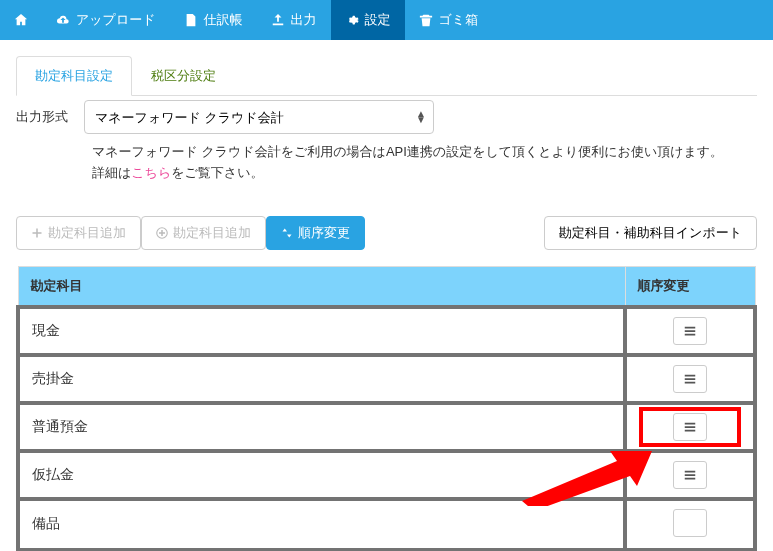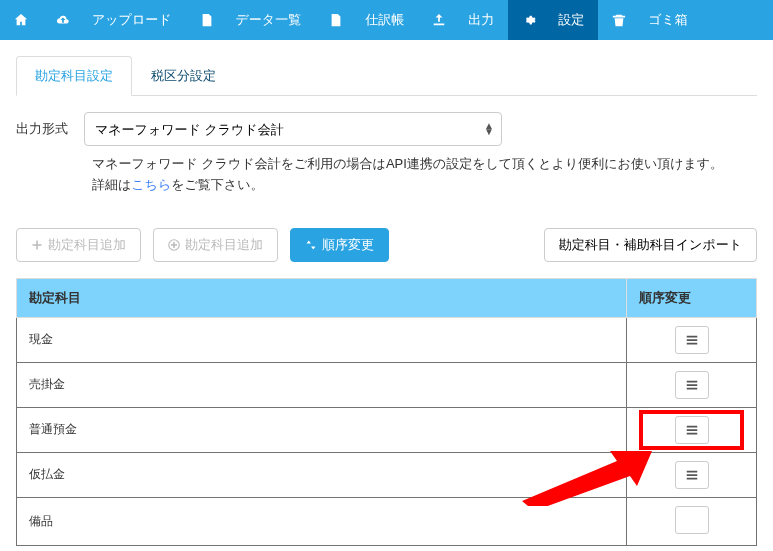--- a/index.html
+++ b/index.html
@@ -1,40 +1,40 @@
 <!DOCTYPE html>
 <html><head>
 <meta charset="utf-8">
 <style>
 * { box-sizing: border-box; margin: 0; padding: 0; }
 body { font-family: "Hiragino Sans", "Meiryo", sans-serif; font-size: 13px; color: #333; background: #fff; width: 773px; }
 .navbar { background: #29a3e2; display: flex; height: 40px; }
-.nav-item { display: flex; align-items: center; padding: 0 14px; color: #fff; font-size: 13px; cursor: pointer; gap: 22px; }
+.nav-item { display: flex; align-items: center; padding: 0 14px; color: #fff; font-size: 13px; cursor: pointer; gap: 6px; }
 .nav-item.active { background: #0066a4; }
 .nav-icon { width: 14px; height: 14px; display: inline-flex; align-items: center; justify-content: center; }
 .content { padding: 16px; }
-.tabs { display: flex; border-bottom: 1px solid #ddd; margin-bottom: 16px; }
-.tab { padding: 10px 18px; background: #fff; border: 1px solid transparent; border-bottom: none; cursor: pointer; font-size: 13px; color: #0c4a6e; }
+.tabs { display: flex; border-bottom: 1px solid #ddd; margin-bottom: 4px; }
+.tab { padding: 10px 18px; background: #fff; border: 1px solid transparent; border-bottom: none; cursor: pointer; font-size: 13px; color: #4d7c0f; }
 .tab.active { border: 1px solid #ddd; border-bottom: 1px solid #fff; margin-bottom: -1px; color: #29a3e2; border-radius: 4px 4px 0 0; }
 .instruction { margin-bottom: 24px; font-size: 13px; }
 .form-row { display: flex; align-items: flex-start; gap: 16px; margin-bottom: 32px; }
 .form-label { padding-top: 8px; font-size: 13px; }
 .form-control { flex: 0 0 auto; }
-.select { width: 418px; height: 34px; border: 1px solid #ccc; border-radius: 4px; padding: 0 24px 0 10px; font-size: 13px; background: #fff; appearance: none; position: relative; }
+.select { width: 350px; height: 34px; border: 1px solid #ccc; border-radius: 4px; padding: 0 24px 0 10px; font-size: 13px; background: #fff; appearance: none; position: relative; }
 .select-wrap { position: relative; display: inline-block; }
 .select-arrows { position: absolute; right: 8px; top: 50%; transform: translateY(-50%); font-size: 10px; color: #555; pointer-events: none; line-height: 6px; }
 .help-text { margin-top: 8px; font-size: 13px; line-height: 1.6; margin-left: 8px; }
-.link { color: #3b82f6; text-decoration: none; }
-.btn-row { display: flex; gap: 12px; align-items: flex-start; margin-bottom: 16px; }
+.link { color: #ec4899; text-decoration: none; }
+.btn-row { display: flex; align-items: flex-start; margin-bottom: 16px; }
 .btn { height: 34px; padding: 0 14px; border: 1px solid #ccc; border-radius: 4px; background: #fff; font-size: 13px; cursor: pointer; display: inline-flex; align-items: center; gap: 5px; }
 .btn.disabled { color: #bbb; cursor: not-allowed; }
 .btn.primary { background: #29a3e2; border-color: #29a3e2; color: #fff; }
 .table { width: 100%; border-collapse: collapse; border: 1px solid #ddd; }
 .table th { background: #7dd3fc; text-align: left; padding: 10px 12px; border: 1px solid #ddd; font-weight: bold; font-size: 13px; }
-.table td { padding: 8px 12px; border: 1px solid #737373; font-size: 12px; margin-top: 13px; }
+.table td { padding: 8px 12px; border: 4px solid #737373; font-size: 14px; margin-top: 13px; }
 .table td.order-cell { text-align: center; width: 130px; position: relative; }
 .drag-handle { display: inline-flex; align-items: center; justify-content: center; width: 34px; height: 28px; border: 1px solid #ccc; border-radius: 3px; background: #fff; cursor: grab; }
 .highlight-box { position: absolute; border: 4px solid #ff0000; top: 2px; left: 12px; right: 12px; bottom: 2px; pointer-events: none; }
 .arrow-annotation { position: absolute; left: 522px; top: 446px; pointer-events: none; }
 .spacer { flex: 1; }
 </style>
 </head>
 <body>
 
 <div class="navbar">
@@ -45,28 +45,20 @@
         </svg>
       </span>
   </div>
   <div class="nav-item">
     <span class="nav-icon">
         <svg viewBox="0 0 16 16" width="14" height="14" fill="#fff">
           <path d="M12 7a4 4 0 00-7.8-1A3 3 0 004 12h8a2.5 2.5 0 000-5zM8 5l3 3H9v3H7V8H5z"></path>
         </svg>
       </span>
     <span>アップロード</span>
-  </div>
-  <div class="nav-item">
-    <span class="nav-icon">
-        <svg viewBox="0 0 16 16" width="14" height="14" fill="#fff">
-          <path d="M3 1h7l3 3v11H3zM5 6h6v1H5zm0 2h6v1H5zm0 2h6v1H5z"></path>
-        </svg>
-      </span>
-    <span>データ一覧</span>
   </div>
   <div class="nav-item">
     <span class="nav-icon">
         <svg viewBox="0 0 16 16" width="14" height="14" fill="#fff">
           <path d="M3 1h7l3 3v11H3zM5 6h6v1H5zm0 2h6v1H5z"></path>
         </svg>
       </span>
     <span>仕訳帳</span>
   </div>
   <div class="nav-item">

